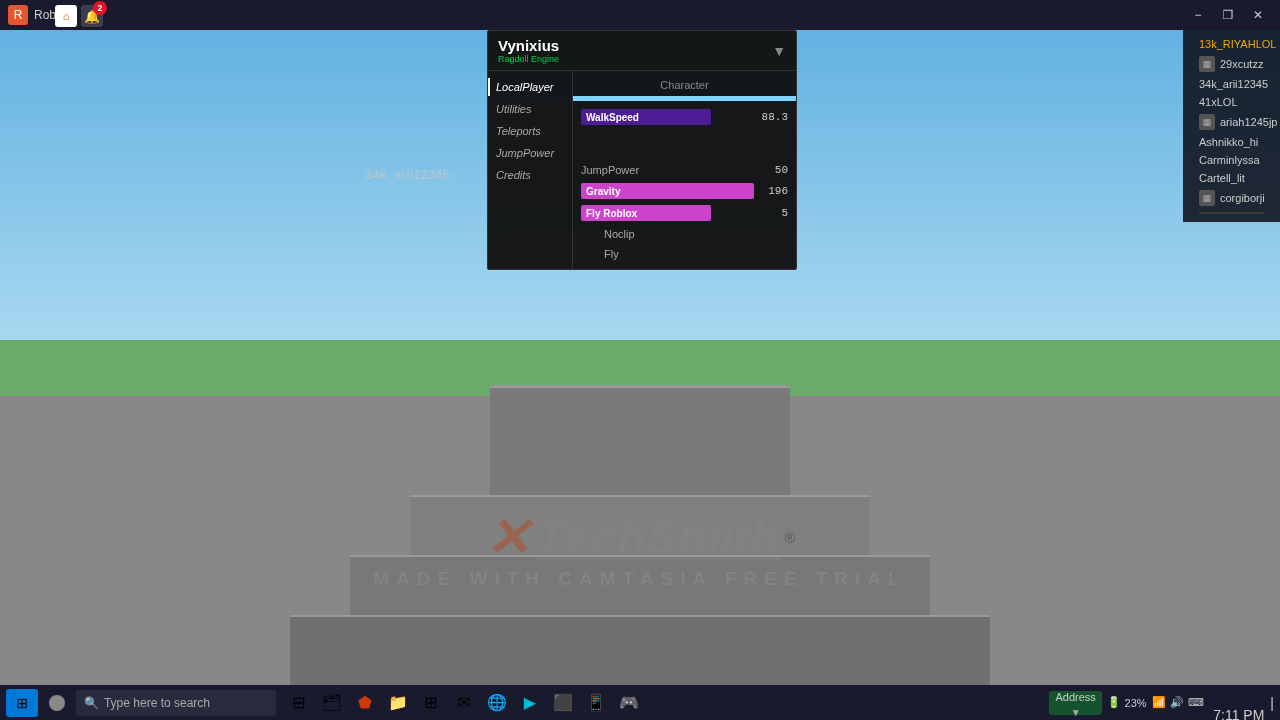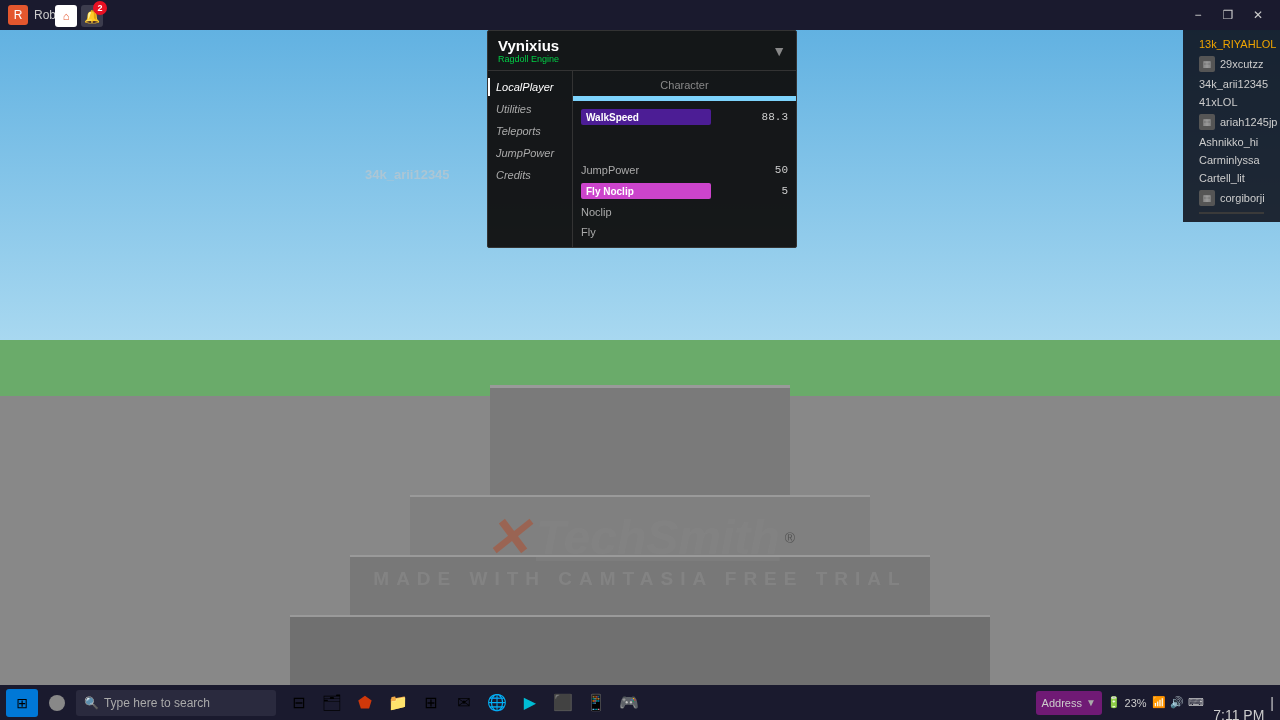--- a/index.html
+++ b/index.html
@@ -97,26 +97,27 @@
     }
 
     .taskbar-right {
       margin-left: auto;
       display: flex;
       align-items: center;
       gap: 6px;
     }
 
     .taskbar-address {
-      background: #701a75;
+      background: #14532d;
       border-radius: 3px;
       height: 24px;
       display: flex; align-items: center;
       padding: 0 6px;
       gap: 4px;
+      flex-direction: column;
     }
 
     .taskbar-address-text { color: #ccc; font-size: 11px; }
     .taskbar-address-arrow { color: #aaa; font-size: 10px; }
 
     .taskbar-battery {
       display: flex; align-items: center; gap: 3px;
       color: #ccc; font-size: 11px;
     }
 
@@ -368,20 +369,21 @@
 
     .stat-label {
       color: #aaa;
       font-size: 11px;
     }
 
     .toggle-row {
       display: flex;
       align-items: center;
       padding: 4px 8px;
+      margin-left: 23px;
     }
 
     .toggle-label {
       color: #aaa;
       font-size: 11px;
     }
 
     
     .camtasia-watermark {
       position: absolute;
@@ -507,24 +509,30 @@
           <div class="stat-bar walkspeed">WalkSpeed</div>
         </div>
         <div class="stat-value">88.3</div>
       </div>
 
       <div class="stat-label-row">
         <span class="stat-label">JumpPower</span>
         <span class="stat-value" style="margin-left:auto;">50</span>
       </div>
 
-
       <div class="stat-row">
         <div class="stat-bar-container">
-          <div class="stat-bar flyspeed">Fly Noclip</div>
+          <div class="stat-bar gravity">Gravity</div>
+        </div>
+        <div class="stat-value">196</div>
+      </div>
+
+      <div class="stat-row">
+        <div class="stat-bar-container">
+          <div class="stat-bar flyspeed">Fly Roblox</div>
         </div>
         <div class="stat-value">5</div>
       </div>
 
       <div class="toggle-row">
         <span class="toggle-label">Noclip</span>
       </div>
 
       <div class="toggle-row">
         <span class="toggle-label">Fly</span>

